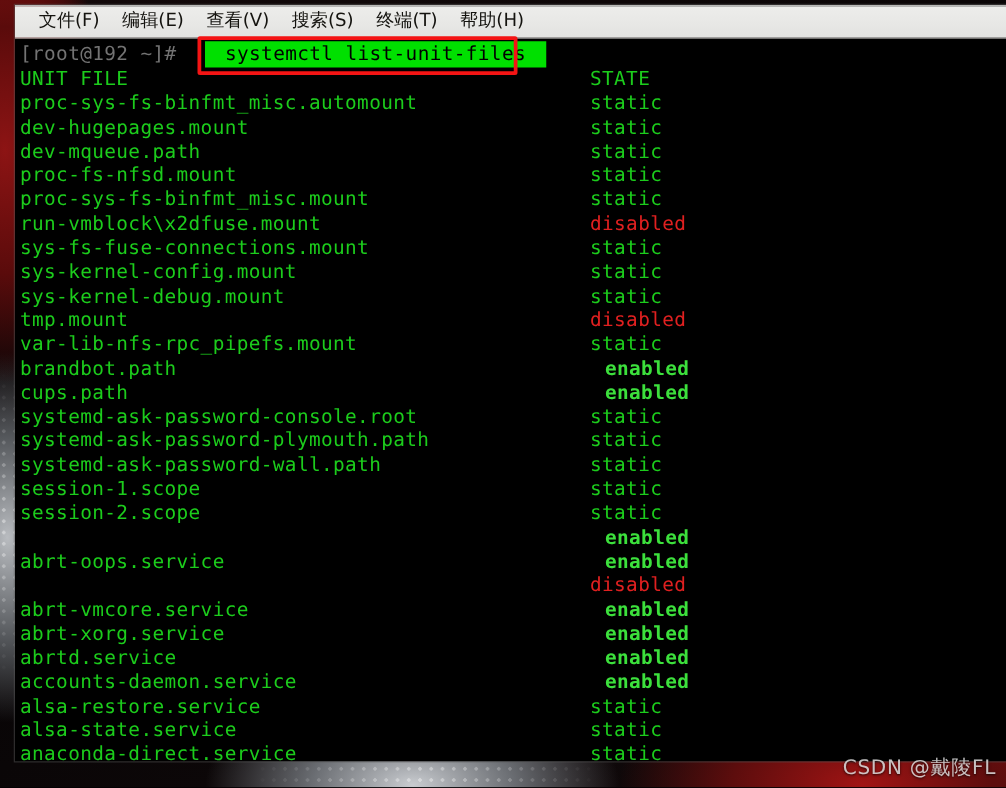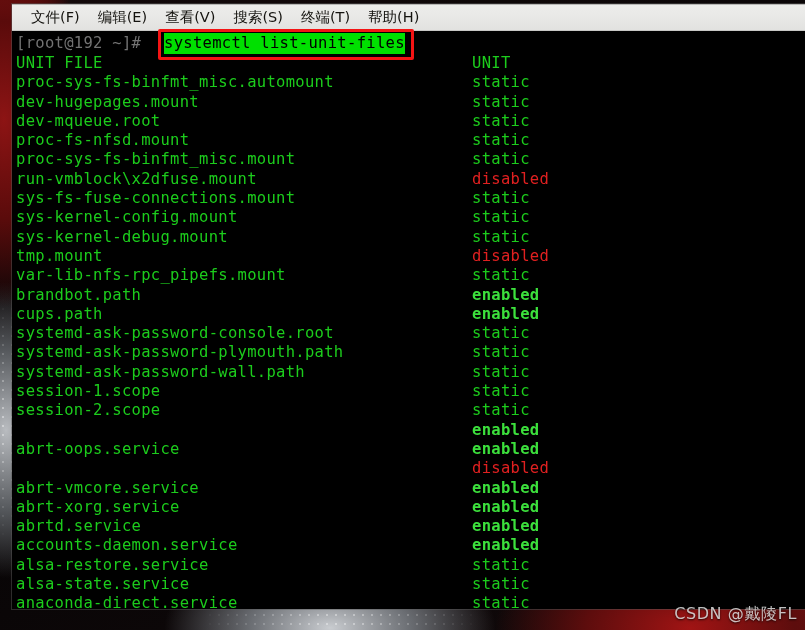--- a/index.html
+++ b/index.html
@@ -114,21 +114,21 @@
     left: 2px;
     top: 0;
     color: #1ccc1c;
   }
   .state-col {
     position: absolute;
     left: 458px;
     top: 0;
   }
   .st-static   { color: #1ccc1c; }
-  .st-enabled  { color: #3ce03c; font-weight: bold; }
+  .st-enabled  { color: #3ce03c; font-weight: bold; margin-left: 12px; }
   .st-disabled { color: #e02020; font-weight: normal; }
   .hdr         { color: #1ccc1c; }
 
   
   #prompt-line {
     position: relative;
     height: 22px;
     line-height: 22px;
     font-size: 15.5px;
     letter-spacing: 0.3px;
@@ -139,21 +139,21 @@
     left: 2px;
     top: 0;
     color: #737373;
   }
   #command-highlight {
     position: absolute;
     left: 150px;
     top: 1px;
     background: #00e000;
     color: #000000;
-    padding: 0 0;
+    padding: 0 16px;
     line-height: 21px;
     font-weight: 500;
   }
 
   
   #red-box {
     position: absolute;
     left: 146px;
     top: 25px;
     width: 256px;
@@ -199,27 +199,27 @@
 
     <div id="terminal-body">
 
       <div id="prompt-line">
         <span id="prompt-text">[root@192 ~]# </span>
         <span id="command-highlight">systemctl list-unit-files</span>
       </div>
 
       <div class="term-line">
         <span class="unit-col hdr">UNIT FILE</span>
-        <span class="state-col hdr">UNIT</span>
+        <span class="state-col hdr">STATE</span>
       </div>
 
       <div id="unit-rows">
           <div class="term-line"><span class="unit-col">proc-sys-fs-binfmt_misc.automount</span><span class="state-col st-static">static</span></div>
           <div class="term-line"><span class="unit-col">dev-hugepages.mount</span><span class="state-col st-static">static</span></div>
-          <div class="term-line"><span class="unit-col">dev-mqueue.root</span><span class="state-col st-static">static</span></div>
+          <div class="term-line"><span class="unit-col">dev-mqueue.path</span><span class="state-col st-static">static</span></div>
           <div class="term-line"><span class="unit-col">proc-fs-nfsd.mount</span><span class="state-col st-static">static</span></div>
           <div class="term-line"><span class="unit-col">proc-sys-fs-binfmt_misc.mount</span><span class="state-col st-static">static</span></div>
           <div class="term-line"><span class="unit-col">run-vmblock\x2dfuse.mount</span><span class="state-col st-disabled">disabled</span></div>
           <div class="term-line"><span class="unit-col">sys-fs-fuse-connections.mount</span><span class="state-col st-static">static</span></div>
           <div class="term-line"><span class="unit-col">sys-kernel-config.mount</span><span class="state-col st-static">static</span></div>
           <div class="term-line"><span class="unit-col">sys-kernel-debug.mount</span><span class="state-col st-static">static</span></div>
           <div class="term-line"><span class="unit-col">tmp.mount</span><span class="state-col st-disabled">disabled</span></div>
           <div class="term-line"><span class="unit-col">var-lib-nfs-rpc_pipefs.mount</span><span class="state-col st-static">static</span></div>
           <div class="term-line"><span class="unit-col">brandbot.path</span><span class="state-col st-enabled">enabled</span></div>
           <div class="term-line"><span class="unit-col">cups.path</span><span class="state-col st-enabled">enabled</span></div>

